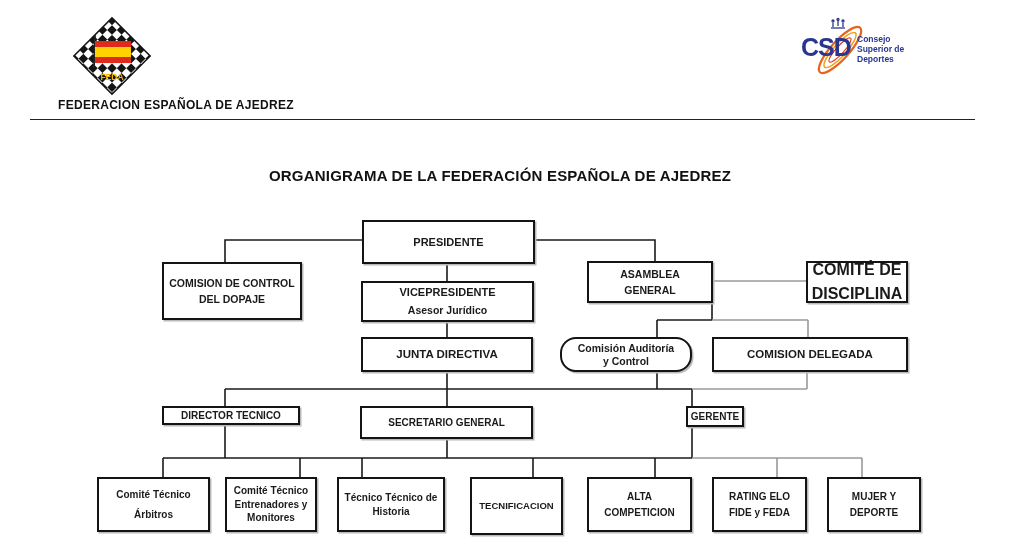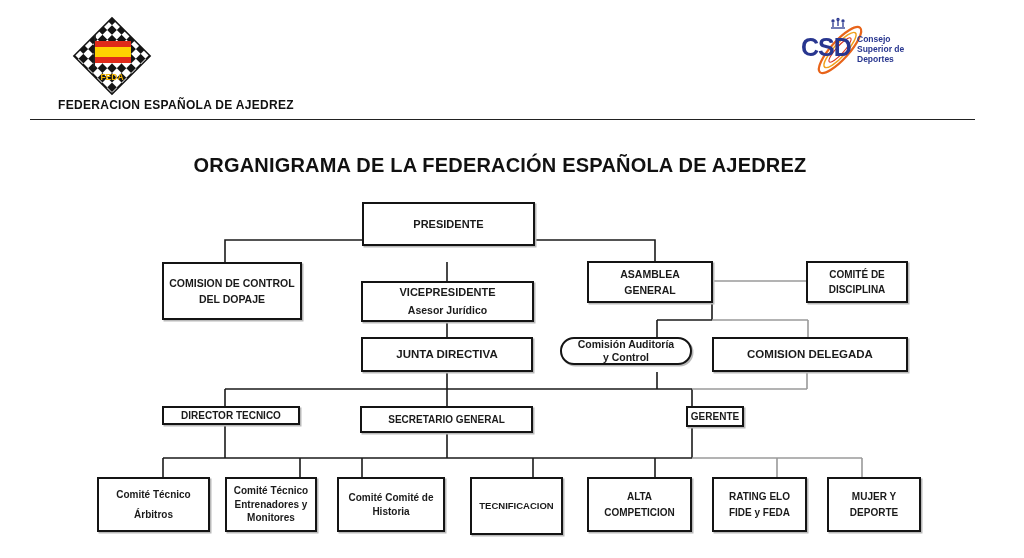--- a/index.html
+++ b/index.html
@@ -1,21 +1,21 @@
 <!DOCTYPE html>
 <html><head>
 <meta charset="utf-8">
 <style>
   html,body{margin:0;padding:0;background:#ffffff;}
   .page{position:relative;width:1024px;height:558px;background:#fff;overflow:hidden;
         font-family:"Liberation Sans",sans-serif;color:#1a1a1a;}
   .org-name{position:absolute;left:30px;top:98px;font-size:12px;font-weight:bold;letter-spacing:.3px;color:#111;margin-left:28px;}
   .rule{position:absolute;left:30px;top:119px;width:945px;height:0;border-top:1.6px solid #222;}
-  .title{position:absolute;left:0;top:154px;width:1000px;text-align:center;
-         font-size:20px;font-weight:bold;letter-spacing:.2px;color:#111;}
+  .title{position:absolute;left:0;top:167px;width:1000px;text-align:center;
+         font-size:15px;font-weight:bold;letter-spacing:.2px;color:#111;}
   .lines-svg{position:absolute;left:0;top:0;}
   .node{position:absolute;box-sizing:border-box;background:#fff;border:2.5px solid #141414;
         display:flex;flex-direction:column;align-items:center;justify-content:center;
         text-align:center;font-weight:bold;line-height:1.35;row-gap:2px;
         box-shadow:1.5px 1.5px 0 #b9b9b9;}
   .node.thin{border-width:2px;}
   .node.spread{justify-content:space-evenly;row-gap:0;padding:3px 0;}
   .ln{white-space:nowrap;}
   .ln.big{font-size:11px;}
   .feda-logo{position:absolute;left:70px;top:14px;}
@@ -77,82 +77,82 @@
          M447 322V337      M712 303V320      M657 320H712
          M657 320V337      M447 372V406      M657 372V389
          M225 389H692      M225 389V406      M692 389V406
          M225 425V458      M447 425V458      M692 427V458
          M163 458H692
          M163 458V477 M300 458V477 M362 458V477 M533 458V477 M655 458V477"></path>
     <path fill="none" stroke="#9a9a9a" stroke-width="1.6" d="M713 281H806  M712 320H808  M808 320V337  M807 372V389
          M692 389H807  M692 458H862  M777 458V477  M862 458V477"></path>
   </svg>
 
-  <div class="node" style="left:362px;top:202px;width:173px;height:44px;font-size:11px;">
+  <div class="node" style="left:362px;top:220px;width:173px;height:44px;font-size:11px;">
     <div class="ln">PRESIDENTE</div>
   </div>
 
   <div class="node" style="left:162px;top:262px;width:140px;height:58px;font-size:10.5px;">
     <div class="ln">COMISION DE CONTROL</div>
     <div class="ln">DEL DOPAJE</div>
   </div>
 
   <div class="node" style="left:361px;top:281px;width:173px;height:41px;font-size:10.5px;row-gap:3px;">
     <div class="ln big">VICEPRESIDENTE</div>
     <div class="ln">Asesor Jurídico</div>
   </div>
 
   <div class="node" style="left:587px;top:261px;width:126px;height:42px;font-size:10.5px;">
     <div class="ln">ASAMBLEA</div>
     <div class="ln">GENERAL</div>
   </div>
 
-  <div class="node" style="left:806px;top:261px;width:102px;height:42px;font-size:10px;">
+  <div class="node" style="left:806px;top:261px;width:102px;height:42px;font-size:16px;">
     <div class="ln">COMITÉ DE</div>
     <div class="ln">DISCIPLINA</div>
   </div>
 
   <div class="node" style="left:361px;top:337px;width:172px;height:35px;font-size:11.5px;">
     <div class="ln">JUNTA DIRECTIVA</div>
   </div>
 
-  <div class="node" style="left:560px;top:337px;width:132px;height:28px;font-size:10.5px;line-height:1.2;row-gap:0;border-radius:16px;">
+  <div class="node" style="left:560px;top:337px;width:132px;height:35px;font-size:10.5px;line-height:1.2;row-gap:0;border-radius:16px;">
     <div class="ln">Comisión Auditoría</div>
     <div class="ln">y Control</div>
   </div>
 
   <div class="node" style="left:712px;top:337px;width:196px;height:35px;font-size:11.5px;">
     <div class="ln">COMISION DELEGADA</div>
   </div>
 
   <div class="node thin" style="left:162px;top:406px;width:138px;height:19px;font-size:10px;line-height:1;">
     <div class="ln">DIRECTOR TECNICO</div>
   </div>
 
-  <div class="node thin" style="left:360px;top:406px;width:173px;height:27px;font-size:10px;line-height:1;">
+  <div class="node thin" style="left:360px;top:406px;width:173px;height:33px;font-size:10px;line-height:1;">
     <div class="ln">SECRETARIO GENERAL</div>
   </div>
 
   <div class="node thin" style="left:655px;top:406px;width:58px;height:21px;font-size:10px;line-height:1;margin-left:31px;">
     <div class="ln">GERENTE</div>
   </div>
 
   <div class="node thin spread" style="left:97px;top:477px;width:113px;height:55px;font-size:10px;">
     <div class="ln">Comité Técnico</div>
     <div class="ln">Árbitros</div>
   </div>
 
   <div class="node thin" style="left:225px;top:477px;width:92px;height:55px;font-size:10px;line-height:1.35;row-gap:0;">
     <div class="ln">Comité Técnico</div>
     <div class="ln">Entrenadores y</div>
     <div class="ln">Monitores</div>
   </div>
 
   <div class="node thin" style="left:337px;top:477px;width:108px;height:55px;font-size:10px;row-gap:0;">
-    <div class="ln">Comité Comité de</div>
+    <div class="ln">Técnico Técnico de</div>
     <div class="ln">Historia</div>
   </div>
 
   <div class="node thin" style="left:470px;top:477px;width:93px;height:58px;font-size:9.5px;">
     <div class="ln">TECNIFICACION</div>
   </div>
 
   <div class="node thin" style="left:587px;top:477px;width:105px;height:55px;font-size:10px;">
     <div class="ln">ALTA</div>
     <div class="ln">COMPETICION</div>

